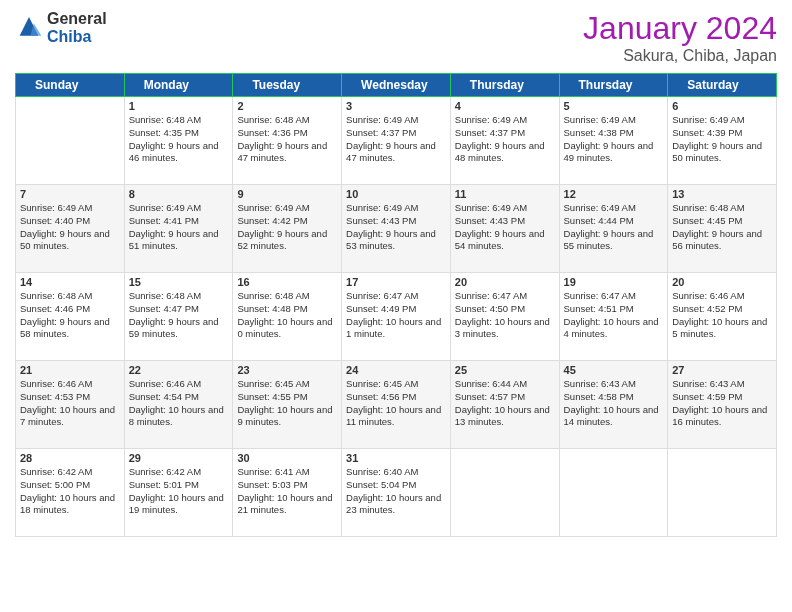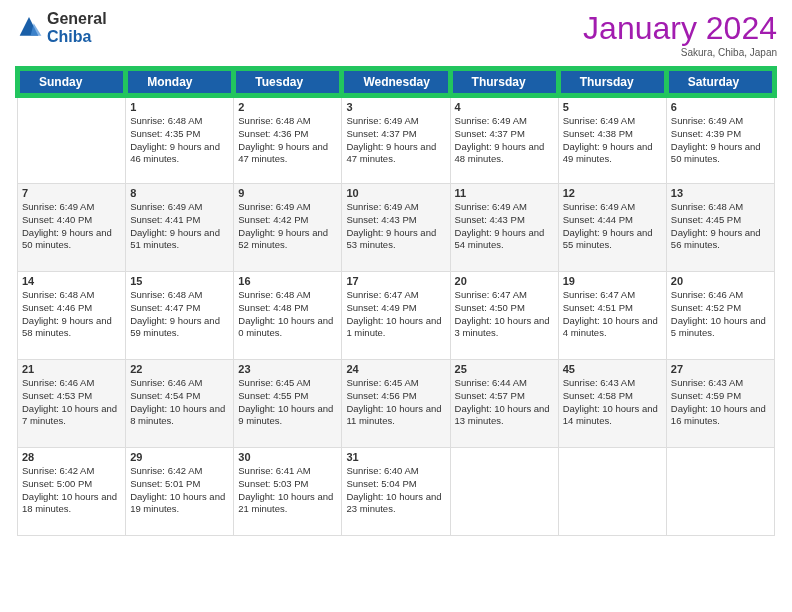--- a/index.html
+++ b/index.html
@@ -47,35 +47,35 @@
     }
     .title-block {
       text-align: right;
     }
     .month-title {
       font-size: 32px;
       color: #a21caf;
       font-weight: normal;
     }
     .location-title {
-      font-size: 10px;
+      font-size: 16px;
       color: #555;
     }
     .calendar {
       width: 100%;
       border-collapse: collapse;
       table-layout: fixed;
     }
     .calendar th {
       background-color: #1a5fa8;
       color: #fff;
       text-align: left;
       padding: 4px 19px;
       font-size: 12px;
-      border: 5px solid #22c55e;
+      border: 1px solid #22c55e;
     }
     .calendar td {
       vertical-align: top;
       border: 1px solid #ddd;
       padding: 3px 4px;
       height: 88px;
       background: #fff;
       font-size: 9.5px;
       color: #333;
     }

